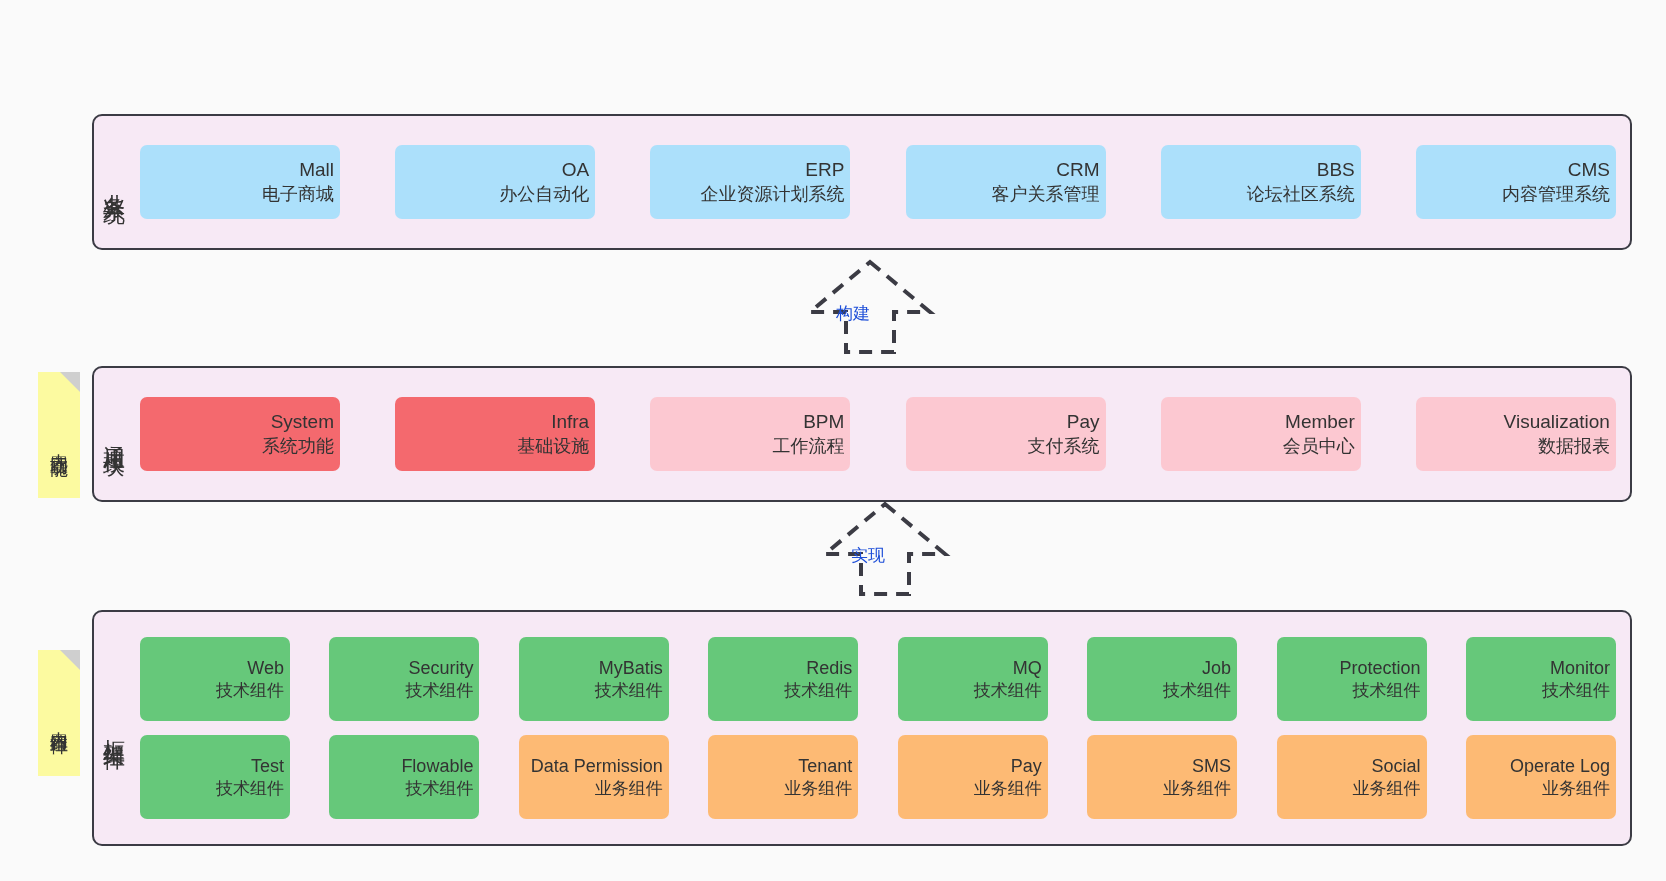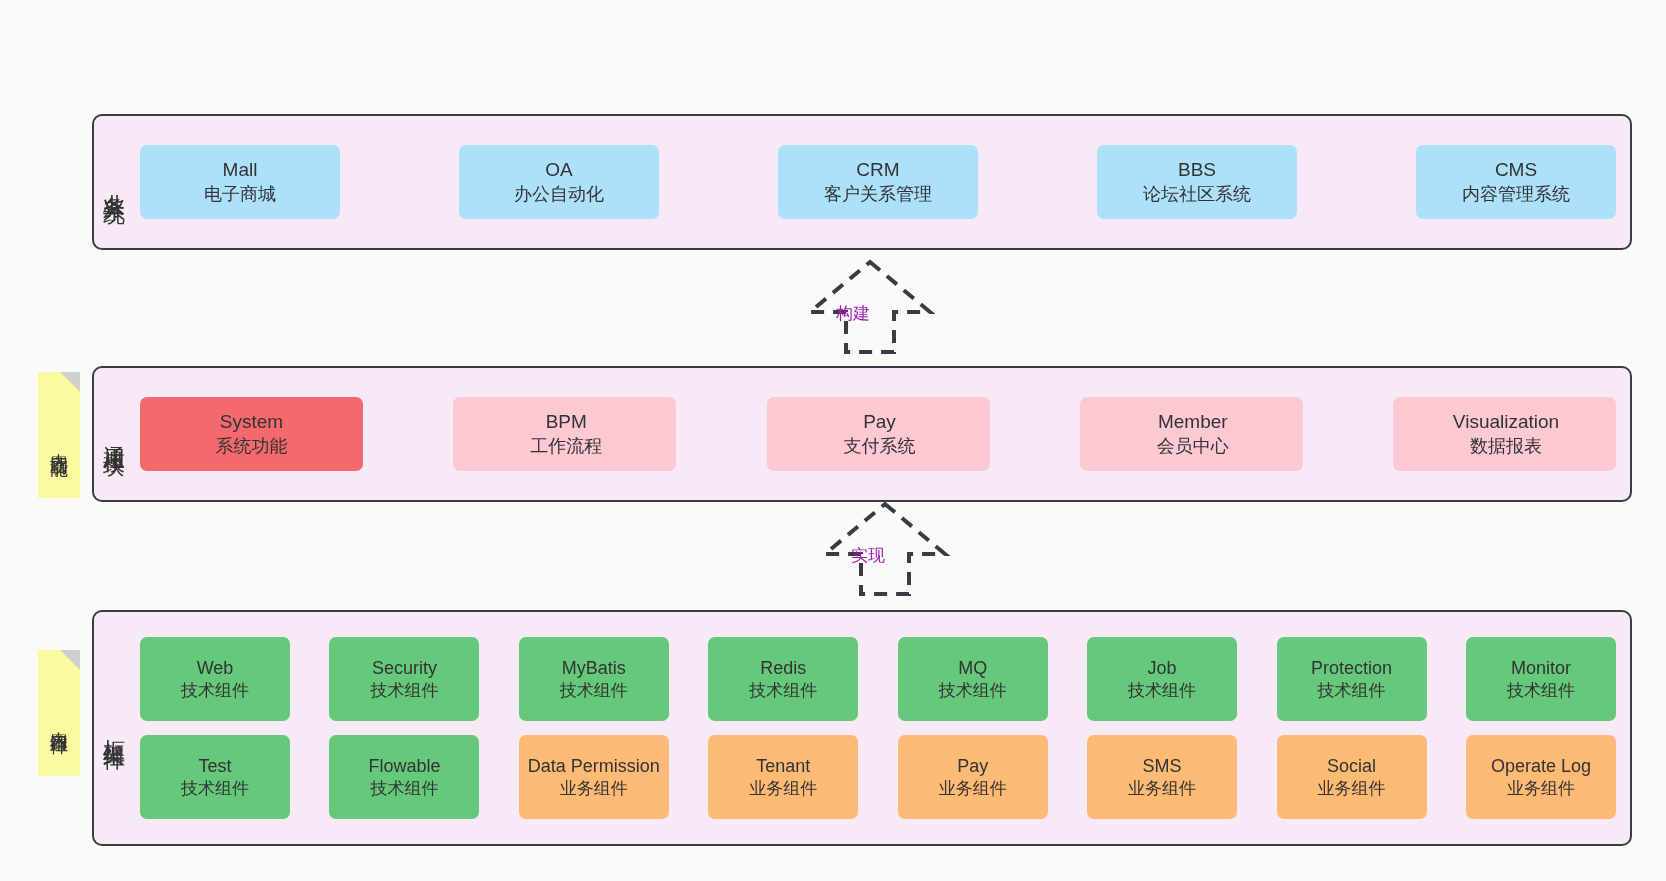--- a/index.html
+++ b/index.html
@@ -56,21 +56,21 @@
     gap: 0;
     justify-content: space-between;
   }
 
   
   .card {
     box-sizing: border-box;
     border-radius: 7px;
     display: flex;
     flex-direction: column;
-    align-items: center;
+    align-items: flex-end;
     justify-content: center;
     text-align: center;
     line-height: 1.28;
     padding: 4px 6px;
   }
   .card .en { font-size: 19px; }
   .card .cn { font-size: 18px; }
 
   
   .c-blue       { background: #ace0fb; }
@@ -83,21 +83,21 @@
   #layer-business {
     left: 92px;  top: 114px;  width: 1540px; height: 136px;
   }
   #layer-business .card { width: 200px; height: 74px; }
   #layer-business .layer-body { padding-left: 6px; }
 
   
   #layer-modules {
     left: 92px;  top: 366px;  width: 1540px; height: 136px;
   }
-  #layer-modules .card { width: 223px; height: 74px; }
+  #layer-modules .card { width: 200px; height: 74px; }
   #layer-modules .layer-body { padding-left: 6px; }
 
   
   #layer-framework {
     left: 92px;  top: 610px;  width: 1540px; height: 236px;
   }
   #layer-framework .card { width: 150px; height: 84px; }
   #layer-framework .card .en { font-size: 18px; }
   #layer-framework .card .cn { font-size: 17px; }
   #layer-framework .layer-body { padding-left: 6px; gap: 14px; }
@@ -128,21 +128,21 @@
     border-left: 20px solid transparent;
   }
   #note-functions  { left: 38px;  top: 372px; height: 126px; }
   #note-components { left: 38px;  top: 650px; height: 126px; }
 
   
   .arrow { position: absolute; }
   .arrow .arrow-label {
     position: absolute;
     font-size: 17px;
-    color: #a21caf;
+    color: #1d4ed8;
     white-space: nowrap;
     background: transparent;
     user-select: none;
   }
   #arrow-build { left: 790px; top: 258px; width: 160px; height: 98px; }
   #arrow-build .arrow-label { left: 46px; top: 44px; }
   #arrow-impl  { left: 805px; top: 500px; width: 160px; height: 98px; }
   #arrow-impl  .arrow-label { left: 46px; top: 44px; }
 </style>
 </head>
@@ -154,20 +154,24 @@
     <div class="card-row">
       <div class="card c-blue">
         <span class="en">Mall</span>
         <span class="cn">电子商城</span>
       </div>
       <div class="card c-blue">
         <span class="en">OA</span>
         <span class="cn">办公自动化</span>
       </div>
       <div class="card c-blue">
+        <span class="en">ERP</span>
+        <span class="cn">企业资源计划系统</span>
+      </div>
+      <div class="card c-blue">
         <span class="en">CRM</span>
         <span class="cn">客户关系管理</span>
       </div>
       <div class="card c-blue">
         <span class="en">BBS</span>
         <span class="cn">论坛社区系统</span>
       </div>
       <div class="card c-blue">
         <span class="en">CMS</span>
         <span class="cn">内容管理系统</span>
@@ -184,20 +188,24 @@
 </div>
 
 <div class="layer" id="layer-modules">
   <div class="layer-title">通用模块</div>
   <div class="layer-body">
     <div class="card-row">
       <div class="card c-red">
         <span class="en">System</span>
         <span class="cn">系统功能</span>
       </div>
+      <div class="card c-red">
+        <span class="en">Infra</span>
+        <span class="cn">基础设施</span>
+      </div>
       <div class="card c-pink">
         <span class="en">BPM</span>
         <span class="cn">工作流程</span>
       </div>
       <div class="card c-pink">
         <span class="en">Pay</span>
         <span class="cn">支付系统</span>
       </div>
       <div class="card c-pink">
         <span class="en">Member</span>

